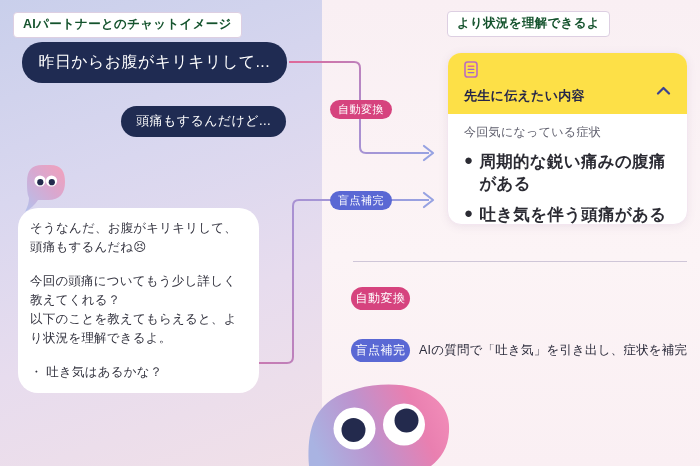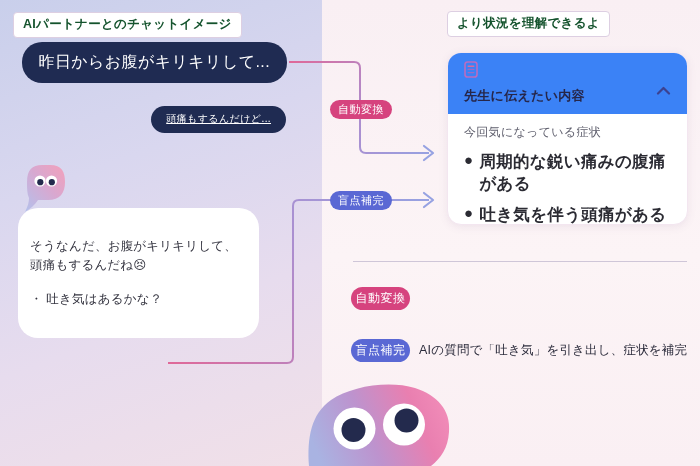--- a/index.html
+++ b/index.html
@@ -20,43 +20,43 @@
   .label-box { position:absolute; z-index:3; background:#ffffff; border:1px solid #ddcfe2;
     border-radius:4px; padding:3px 9px 4px; font-size:12.5px; font-weight:700; color:#14532d;
     letter-spacing:.3px; white-space:nowrap; }
   .label-left { left:13px; top:12px; }
   .label-right { left:447px; top:11px; }
 
   
   .bubble-dark { position:absolute; z-index:3; background:#1f2b52; color:#ffffff;
     border-radius:20px; white-space:nowrap; letter-spacing:.4px; }
   .b1 { right:413px; top:42px; font-size:16px; padding:10px 17px; }
-  .b2 { right:414px; top:106px; font-size:10px; padding:6px 15px 7px;text-decoration:underline; }
+  .b2 { right:414px; top:106px; font-size:13px; padding:6px 15px 7px; }
   .b3 { right:422px; top:412px; font-size:12.5px; padding:7px 16px 8px; }
 
   
   .bubble-white { position:absolute; left:18px; top:208px; width:241px; z-index:3;
-    background:#ffffff; border-radius:20px; padding:29px 12px; color:#33333f;
+    background:#ffffff; border-radius:20px; padding:11px 12px; color:#33333f;
     font-size:12.5px; line-height:19px; letter-spacing:.2px; }
   .bubble-white .para { white-space:pre-line; }
   .bubble-white .para + .para { margin-top:15px; }
 
   .avatar-svg { position:absolute; left:20px; top:160px; z-index:3; }
 
   
   .flow-badge { position:absolute; z-index:4; width:62px; height:19px; border-radius:10px;
     color:#fff; font-size:11px; line-height:19px; text-align:center; letter-spacing:.5px; }
   .fb-auto { left:330px; top:100px; background:#d6437e; }
   .fb-blind { left:330px; top:191px; background:#5a68d4; }
 
   
   .card { position:absolute; left:447px; top:52px; width:241px; height:173px; z-index:3;
     background:#ffffff; border:1px solid #f3e6f0; border-radius:14px; overflow:hidden;
     box-shadow:0 2px 8px rgba(120,90,140,.10); }
-  .card-header { position:relative; background:#3b82f6; padding:8px 14px 9px 16px; }
+  .card-header { position:relative; background:#fde047; padding:8px 14px 9px 16px; }
   .card-title { margin-top:5px; font-size:13px; font-weight:700; color:#262649; letter-spacing:.3px; }
   .chevron-up { position:absolute; right:16px; top:33px; cursor:pointer; }
   .card-body { padding:10px 14px 10px 16px; }
   .section-label { font-size:12px; color:#60606e; letter-spacing:.3px; margin-bottom:9px; }
   .bullet-item { display:flex; gap:6px; font-size:16.5px; font-weight:700; color:#2b2b33;
     line-height:22px; letter-spacing:.3px; }
   .bullet-item + .bullet-item { margin-top:9px; }
   .bullet-dot { flex:none; font-size:15px; line-height:20px; }
 
   
@@ -121,20 +121,22 @@
     </defs>
     <path d="M22,5 L30,5 C42,5 45,12 45,22 C45,33 40,40 28,40 L18,40 C15,45 10,49 5,52 C8,46 9,42 9,38 C7,34 7,28 7,22 C7,10 12,5 22,5 Z" fill="url(#avg)"></path>
     <circle cx="20" cy="21" r="5.6" fill="#ffffff"></circle>
     <circle cx="31.5" cy="21" r="5.6" fill="#ffffff"></circle>
     <circle cx="20.3" cy="22.2" r="3.1" fill="#232a4d"></circle>
     <circle cx="31.8" cy="22.2" r="3.1" fill="#232a4d"></circle>
   </svg>
 
   <div class="bubble-white">
     <div class="para">そうなんだ、お腹がキリキリして、頭痛もするんだね😣</div>
+    <div class="para">今回の頭痛についてもう少し詳しく教えてくれる？
+以下のことを教えてもらえると、より状況を理解できるよ。</div>
     <div class="para">・ 吐き気はあるかな？</div>
   </div>
 
 
   <div class="flow-badge fb-auto">自動変換</div>
   <div class="flow-badge fb-blind">盲点補完</div>
 
   <div class="label-box label-right">より状況を理解できるよ</div>
 
   <div class="card">

